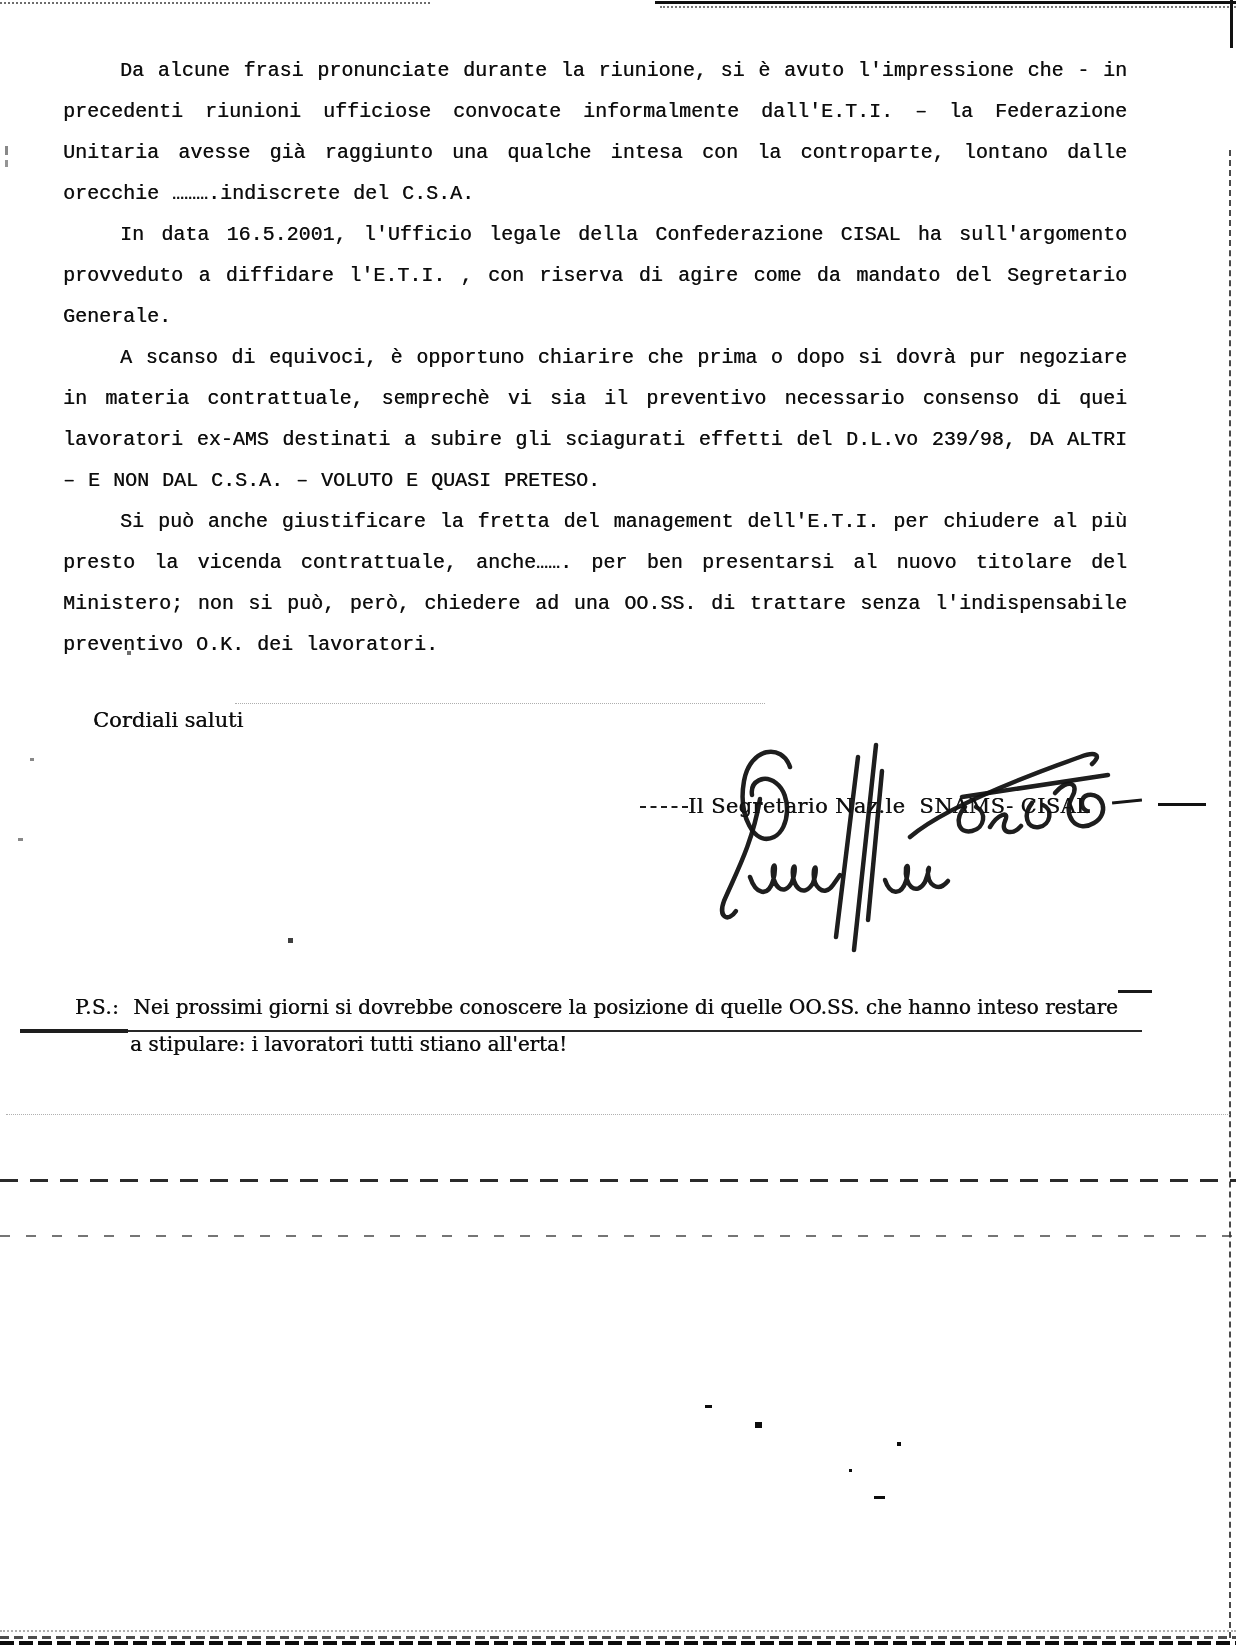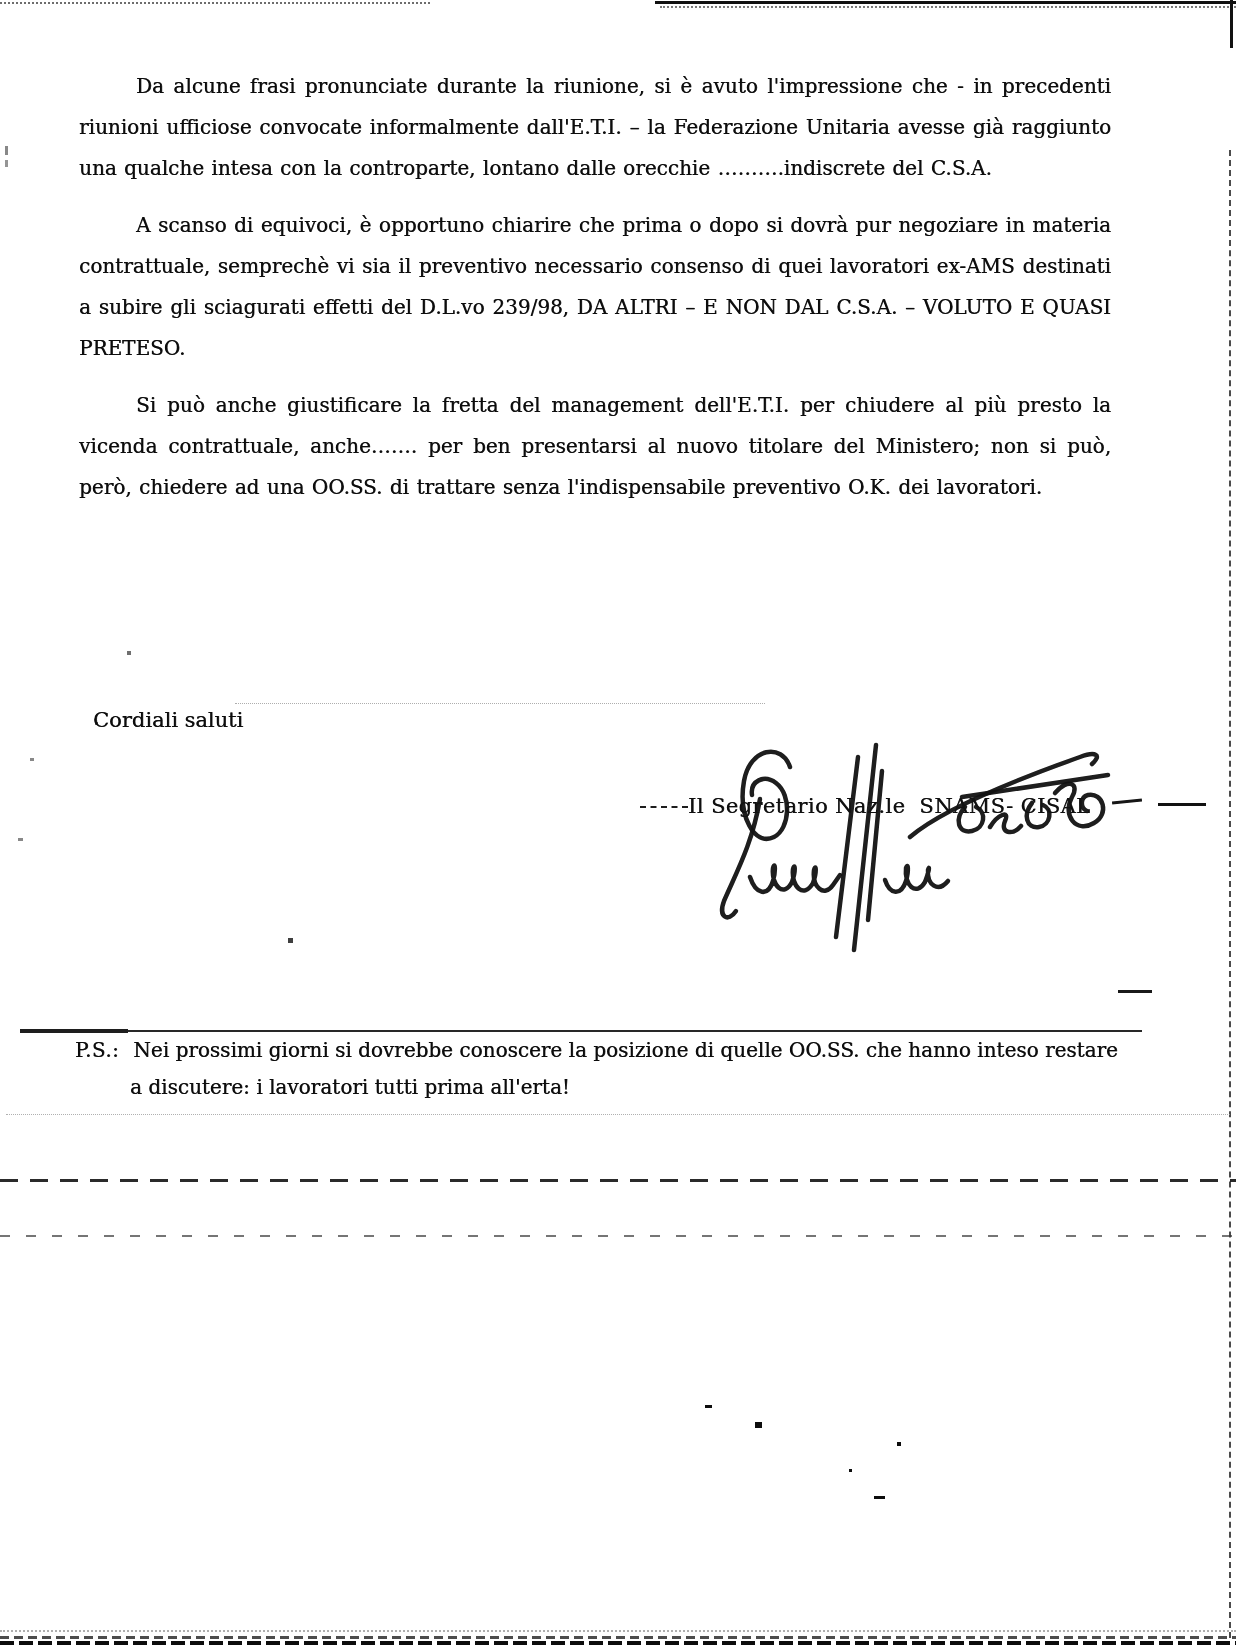--- a/index.html
+++ b/index.html
@@ -14,22 +14,23 @@
   }
   .ink{ text-shadow:0.5px 0.3px 0 rgba(10,10,10,0.75); }
 
   
   .body-text{
     position:absolute;left:63px;top:50px;width:1064px;
     font-size:20px;line-height:41px;
     text-align:justify;
   }
   .body-text p{
-    margin:16px;text-indent:57px;
+    margin:0;text-indent:57px;
     word-spacing:1px;
+    font-family:Liberation Mono, monospace;
   }
 
   .closing{
     position:absolute;left:93px;top:708px;
     font-size:21px;white-space:pre;
   }
 
   .sig-label{
     position:absolute;left:688px;top:794px;
     font-size:21px;letter-spacing:.4px;white-space:pre;
@@ -38,21 +39,21 @@
   .sig-scrawl{
     position:absolute;left:630px;top:715px;width:500px;height:245px;
     pointer-events:none;
   }
   .sig-scrawl path{
     fill:none;stroke:#161616;stroke-width:4.5;
     stroke-linecap:round;stroke-linejoin:round;opacity:.95;
   }
 
   .ps{
-    position:absolute;left:75px;top:1032px;width:1120px;
+    position:absolute;left:75px;top:989px;width:1120px;
     font-size:20px;line-height:37px;white-space:nowrap;
   }
   .ps-prefix{margin-right:14px;letter-spacing:.5px;}
   .ps-line2{margin-left:55px;white-space:nowrap;}
 
   
   .art{position:absolute;}
   .a-top-dots{left:0;top:2px;width:430px;border-top:2px dotted #4a4a4a;opacity:.8;}
   .a-top-dark{left:655px;top:1px;width:581px;height:3px;background:#151515;}
   .a-top-dark2{left:660px;top:6px;width:576px;border-top:2px dotted #333;opacity:.65;}
@@ -79,20 +80,21 @@
 <div class="page">
 
   <div class="art a-top-dots"></div>
   <div class="art a-top-dark"></div>
   <div class="art a-top-dark2"></div>
   <div class="art a-right-solid"></div>
   <div class="art a-right-dash"></div>
 
   <div class="body-text ink">
     <p>Da alcune frasi pronunciate durante la riunione, si è avuto l'impressione che - in precedenti riunioni ufficiose convocate informalmente dall'E.T.I. – la Federazione Unitaria avesse già raggiunto una qualche intesa con la controparte, lontano dalle orecchie ……….indiscrete del C.S.A.</p>
+    <p>In data 16.5.2001, l'Ufficio legale della Confederazione CISAL ha sull'argomento provveduto a diffidare l'E.T.I. , con riserva di agire come da mandato del Segretario Generale.</p>
     <p>A scanso di equivoci, è opportuno chiarire che prima o dopo si dovrà pur negoziare in materia contrattuale, semprechè vi sia il preventivo necessario consenso di quei lavoratori ex-AMS destinati a subire gli sciagurati effetti del D.L.vo 239/98, DA ALTRI – E NON DAL C.S.A. – VOLUTO E QUASI PRETESO.</p>
     <p>Si può anche giustificare la fretta del management dell'E.T.I. per chiudere al più presto la vicenda contrattuale, anche……. per ben presentarsi al nuovo titolare del Ministero; non si può, però, chiedere ad una OO.SS. di trattare senza l'indispensabile preventivo O.K. dei lavoratori.</p>
   </div>
 
   <div class="closing ink">Cordiali saluti</div>
 
   <div class="art a-mid-dots"></div>
   <div class="art a-sig-ldash"></div>
   <div class="sig-label ink">Il Segretario Naz.le  SNAMS- CISAL</div>
   <div class="art a-sig-rdash"></div>
@@ -109,21 +111,21 @@
     <path d="M280,122 C315,92 405,58 450,42 C466,36 472,40 462,49"></path>
     <path d="M332,82 L478,60"></path>
     <path d="M335,92 C324,104 328,119 342,116 C355,113 357,97 346,92"></path>
     <path d="M360,112 C368,99 380,95 375,106 C370,118 382,121 391,111"></path>
     <path d="M402,88 C393,99 396,114 409,112 C421,110 423,94 413,90"></path>
     <path d="M425,78 C438,63 450,68 442,82 C432,100 446,119 464,108 C480,99 473,77 458,80 C450,82 450,93 457,96"></path>
   </svg>
 
   <div class="ps ink">
     <span class="ps-prefix">P.S.:</span><span>Nei prossimi giorni si dovrebbe conoscere la posizione di quelle OO.SS. che hanno inteso restare</span>
-    <div class="ps-line2">a discutere: i lavoratori tutti prima all'erta!</div>
+    <div class="ps-line2">a stipulare: i lavoratori tutti stiano all'erta!</div>
   </div>
   <div class="art a-ps1-dash"></div>
   <div class="art a-ps2-rule"></div>
   <div class="art a-ps2-cap"></div>
 
   <div class="art a-faint-1114"></div>
   <div class="art a-broken-1180"></div>
   <div class="art a-broken-1236"></div>
   <div class="art a-bottom-1"></div>
   <div class="art a-bottom-2"></div>

